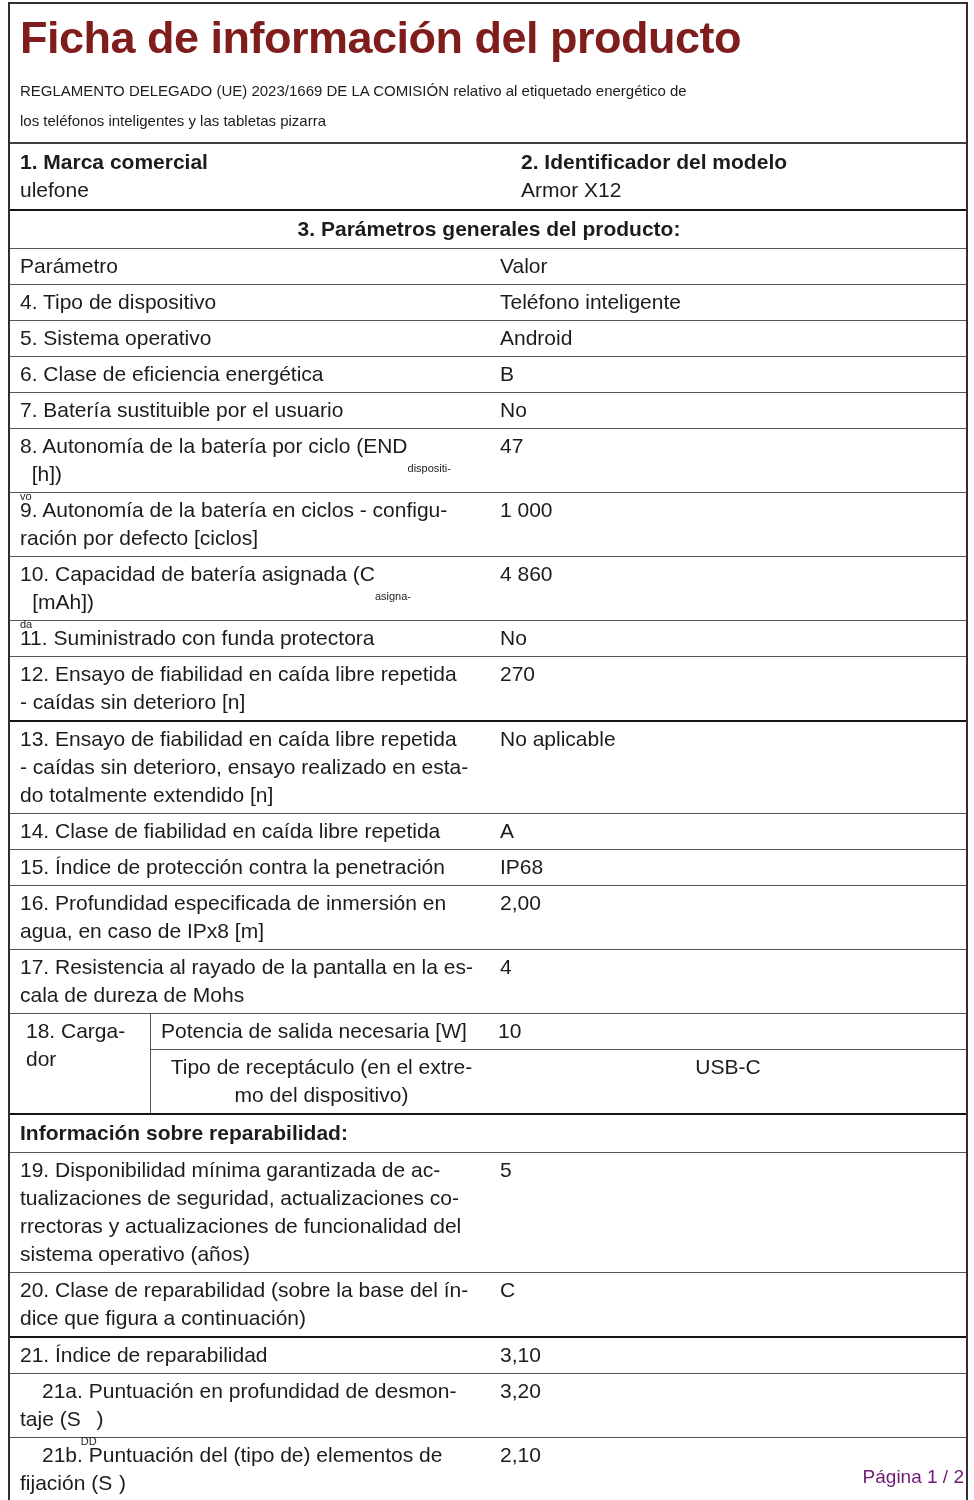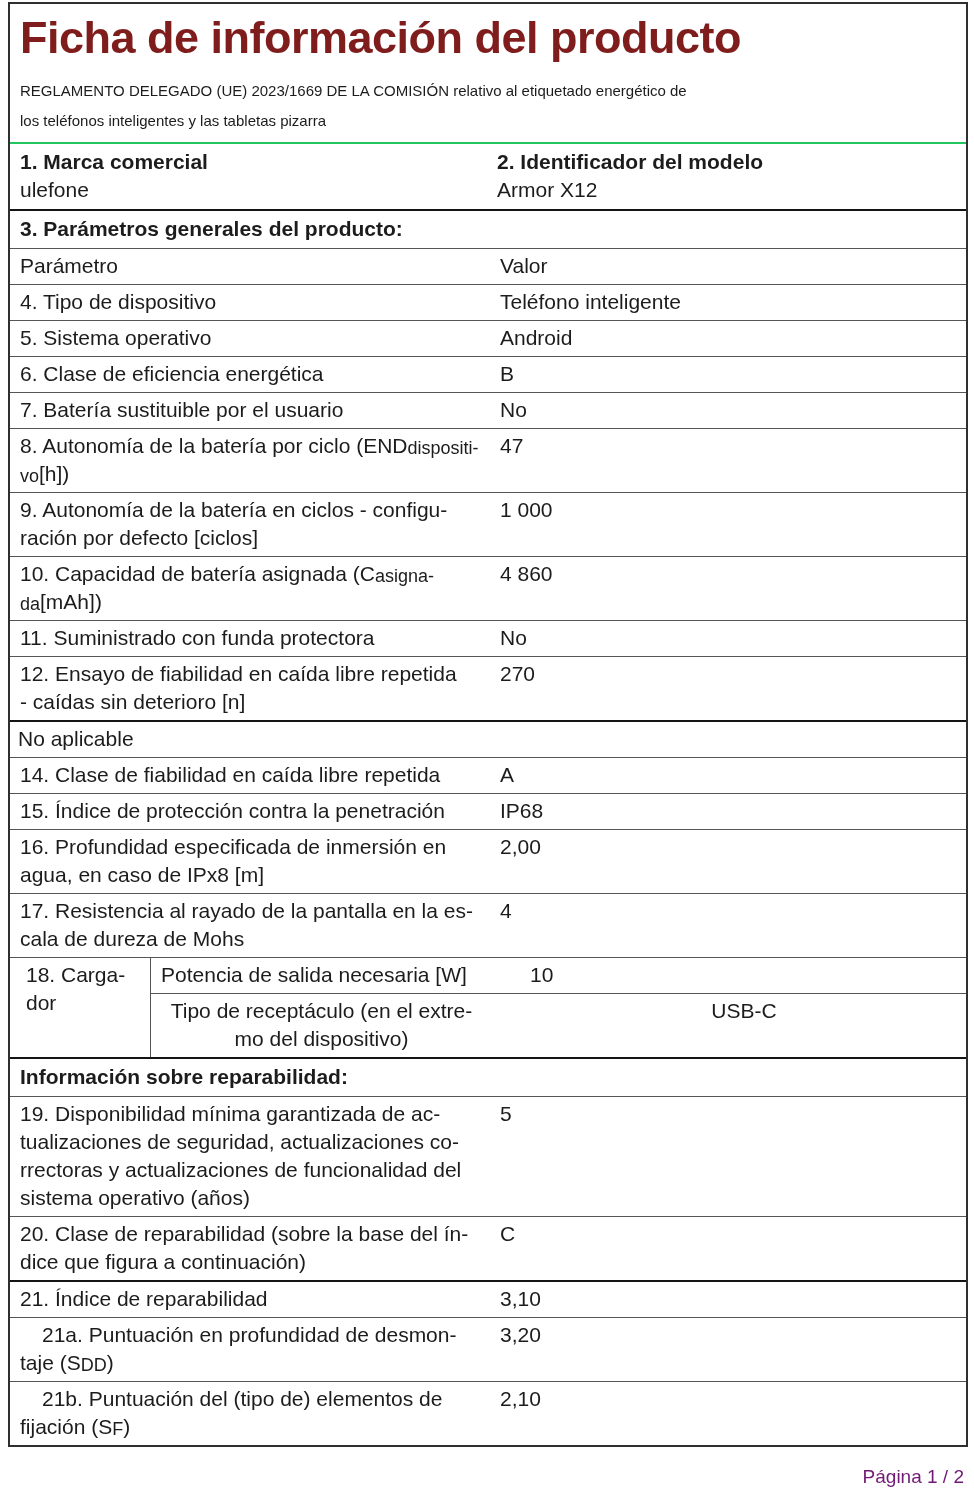--- a/index.html
+++ b/index.html
@@ -14,45 +14,45 @@
     border:2px solid #2f2f2f; background:#ffffff;
   }
   .doc-header { padding:8px 10px 6px 10px; }
   .doc-title {
     font-size:45px; line-height:52px; font-weight:bold;
     letter-spacing:-0.5px; white-space:nowrap;
   }
   .doc-subtitle { margin-top:12px; font-size:15px; line-height:30px; white-space:nowrap; }
   .tbl { width:100%; }
   .row { display:flex; border-top:1px solid #555; }
-  .row.brand { border-top:2px solid #22c55e; border-bottom:2px solid #141414; }
-  .row.noline { border-top:0; }
+  .row.brand { border-top:2px solid #404040; border-bottom:2px solid #141414;gap:24px; }
+  .row.noline { border-top:0;text-align:center; }
   .row.thick { border-top:2px solid #141414; }
   .bcell { width:479px; flex:none; padding:4px 8px 5px 10px; white-space:nowrap; }
   .bcell.second { width:auto; flex:1; padding-left:8px; }
   .bold { font-weight:bold; }
   .sec { font-weight:bold; padding:4px 8px 5px 10px; white-space:nowrap; width:100%; }
   .cell { padding:3px 8px 4px 10px; }
   .cell.label { width:482px; flex:none; white-space:nowrap; }
   .cell.value { flex:1; padding-left:8px; white-space:nowrap; }
   .cell.label.indent { text-indent:22px; }
   sub {
-    font-size:18px; line-height:1; vertical-align:baseline;
-    position:relative; top:1px;
+    font-size:11px; line-height:1; vertical-align:baseline;
+    position:relative; top:19px;
   }
   
   .ccell {
     width:141px; flex:none; padding:3px 8px 4px 16px;
     border-right:1px solid #555; white-space:nowrap;
   }
   .csub { flex:1; display:flex; flex-direction:column; }
   .csubrow { display:flex; }
   .csubrow + .csubrow { border-top:1px solid #555;text-align:center; }
   .cslabel { width:339px; flex:none; padding:3px 8px 4px 10px; white-space:nowrap; }
-  .csubrow .cvalue { flex:1; padding:3px 8px 4px 8px; white-space:nowrap;margin-left:32px; }
+  .csubrow .cvalue { flex:1; padding:3px 8px 4px 8px; white-space:nowrap; }
   .page-footer {
     position:absolute; right:10px; bottom:12px;
     font-size:19px; line-height:22px; color:#701a75;
   }
 </style>
 </head>
 <body>
 
 <div class="doc">
 
@@ -122,20 +122,21 @@
       <div class="cell label">11. Suministrado con funda protectora</div>
       <div class="cell value">No</div>
     </div>
 
     <div class="row">
       <div class="cell label">12. Ensayo de fiabilidad en caída libre repetida<br>- caídas sin deterioro [n]</div>
       <div class="cell value">270</div>
     </div>
 
     <div class="row thick">
+      <div class="cell label">13. Ensayo de fiabilidad en caída libre repetida<br>- caídas sin deterioro, ensayo realizado en esta-<br>do totalmente extendido [n]</div>
       <div class="cell value">No aplicable</div>
     </div>
 
     <div class="row">
       <div class="cell label">14. Clase de fiabilidad en caída libre repetida</div>
       <div class="cell value">A</div>
     </div>
 
     <div class="row">
       <div class="cell label">15. Índice de protección contra la penetración</div>

